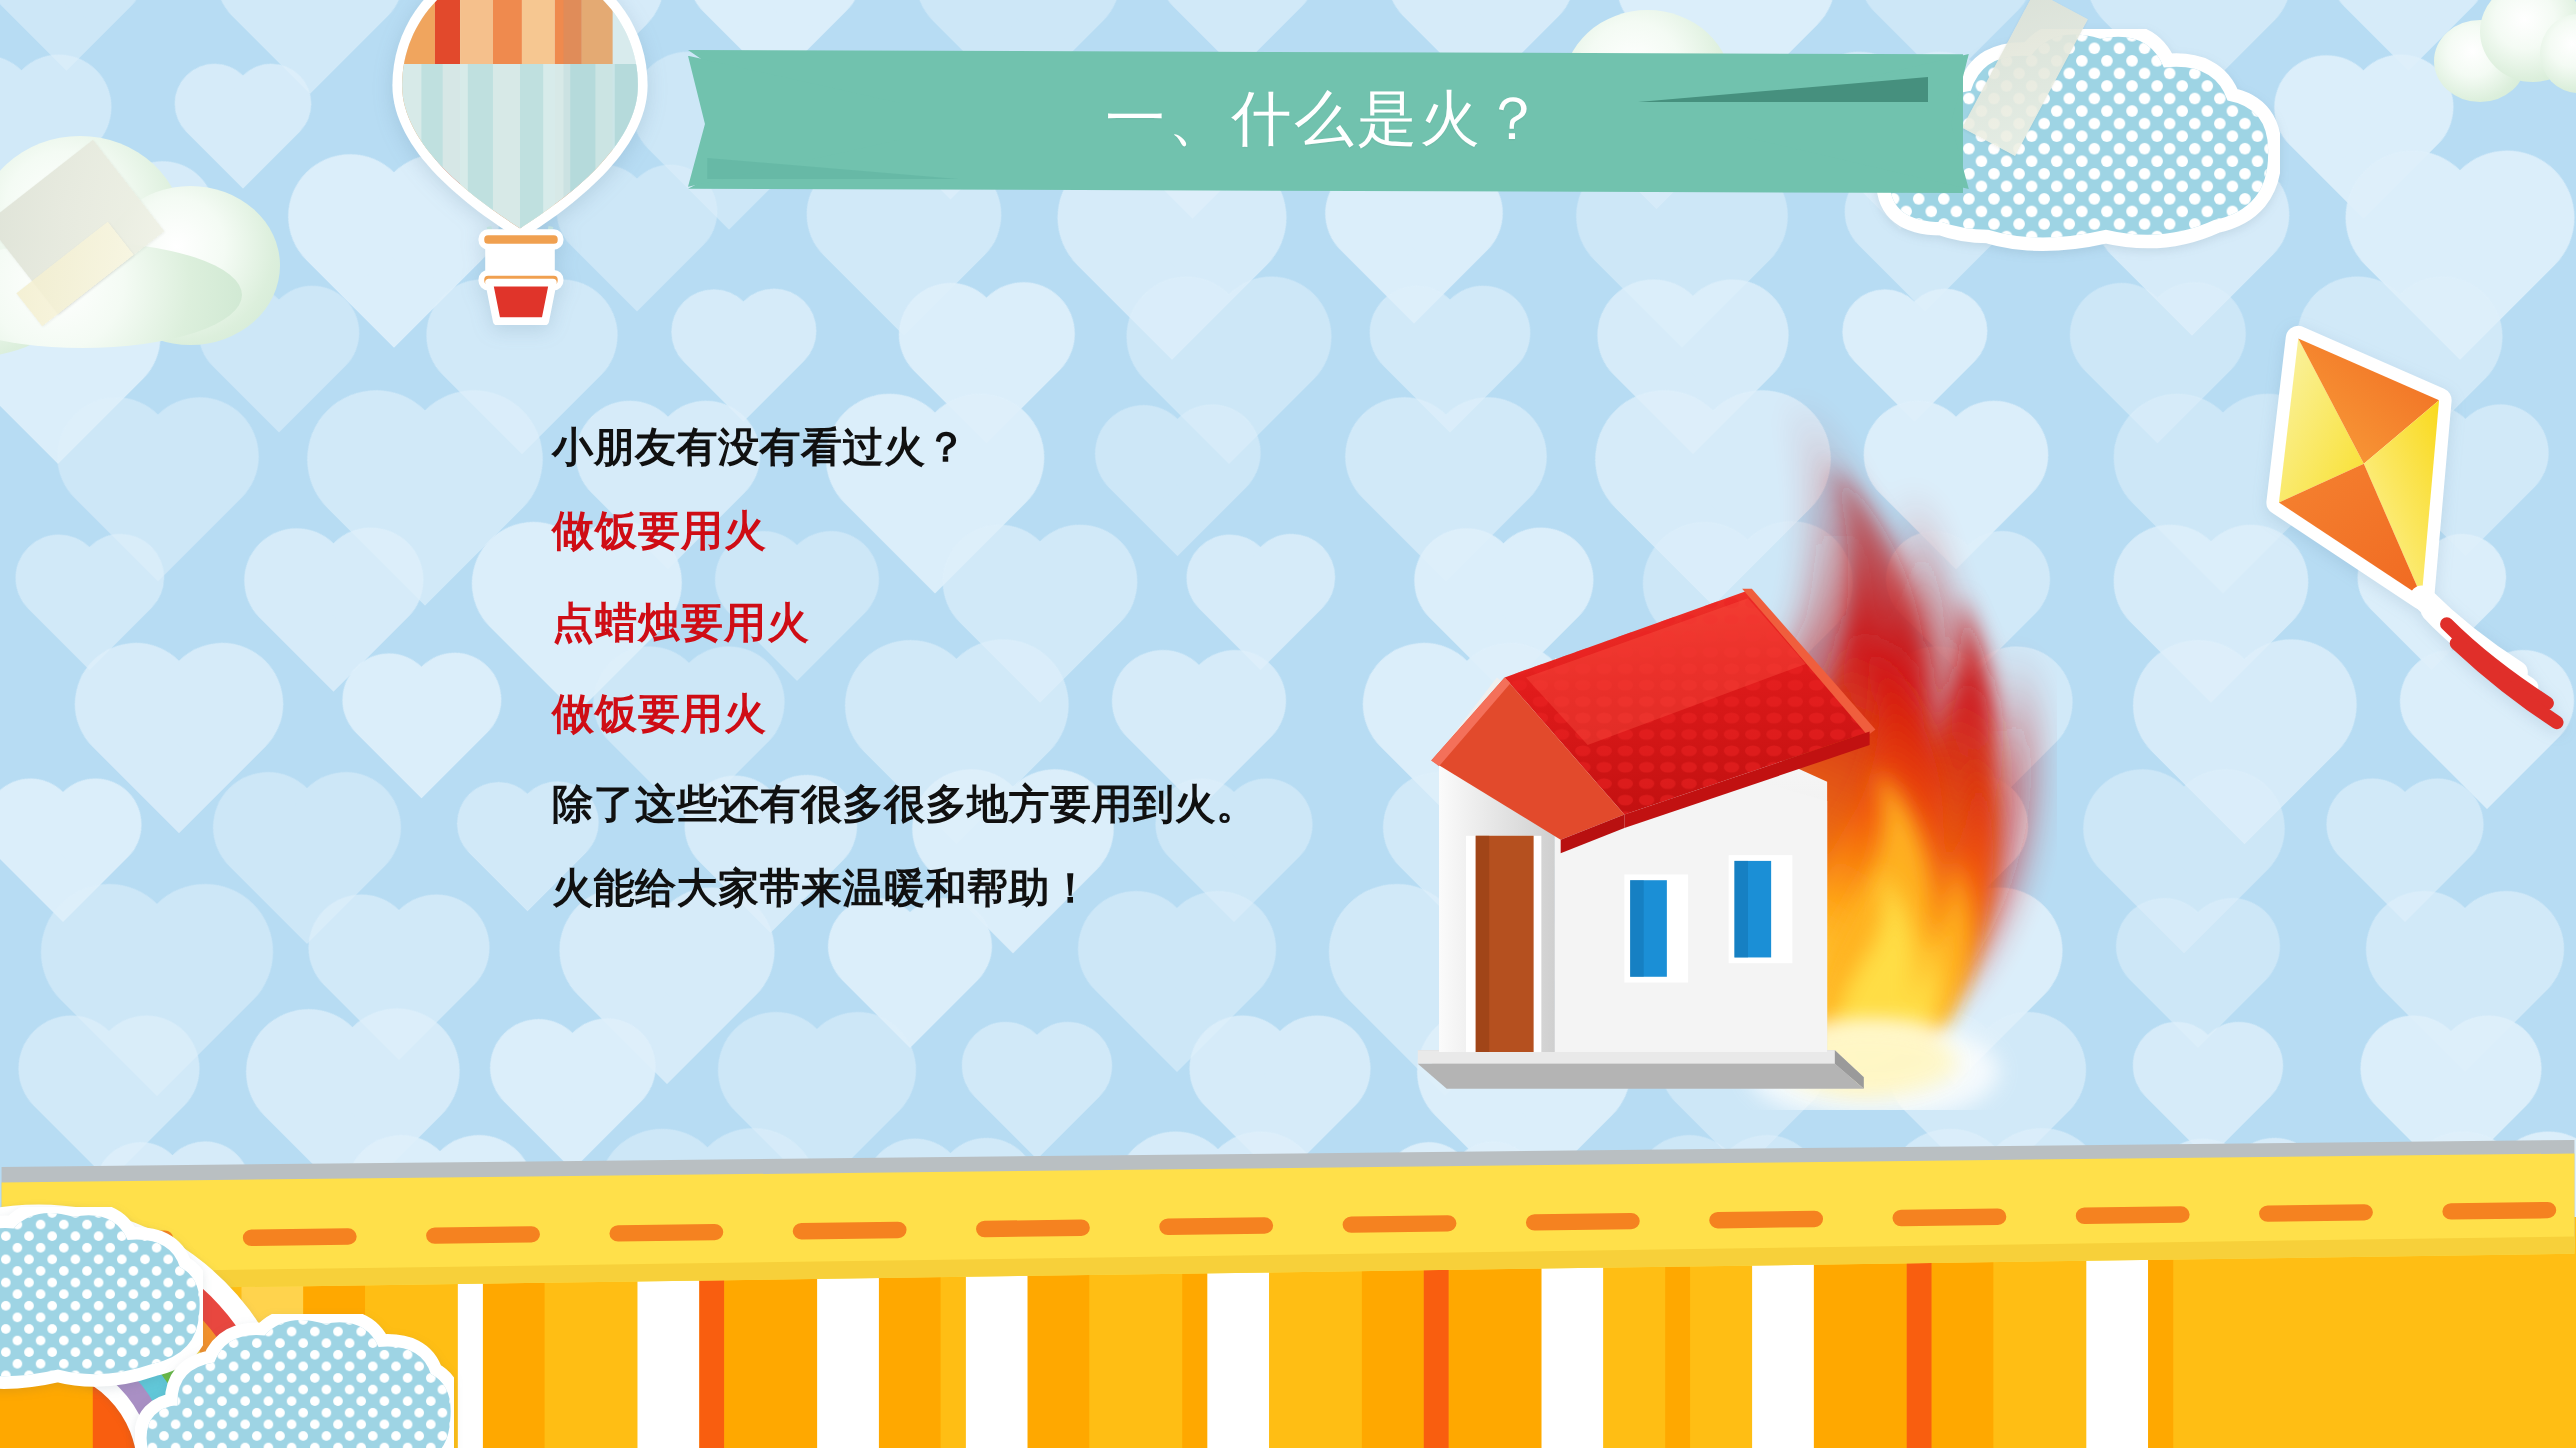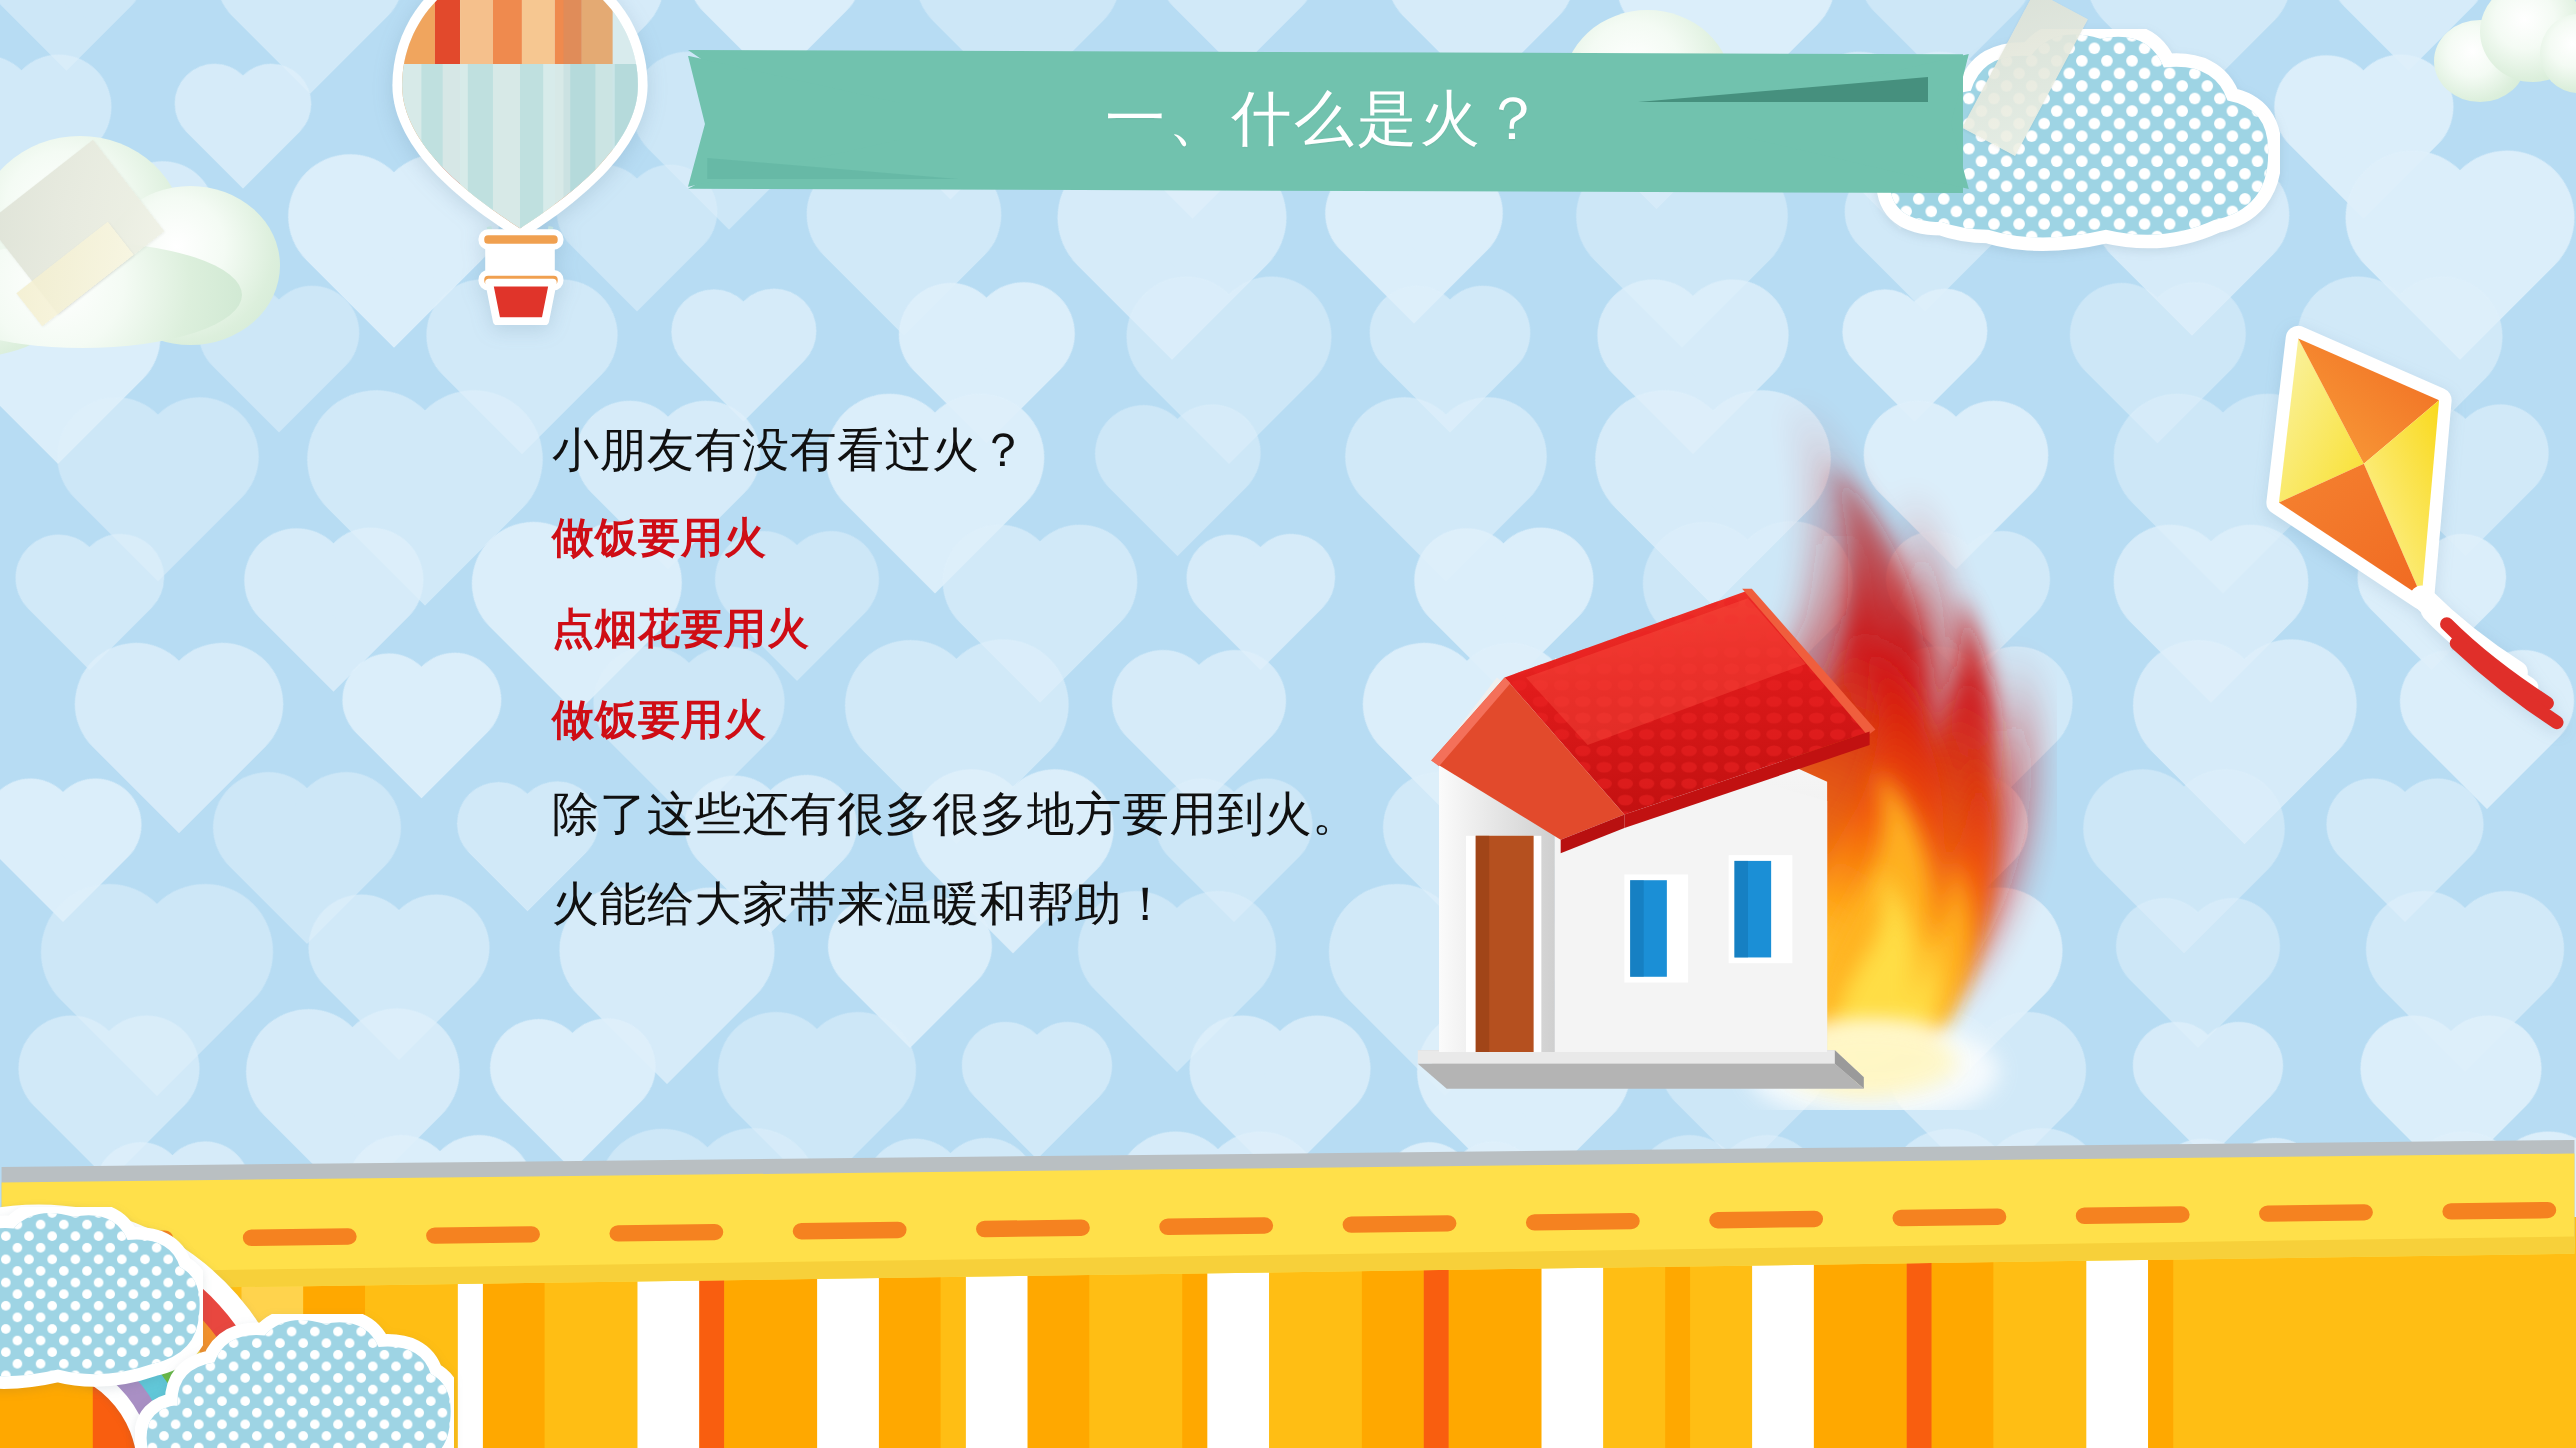--- a/index.html
+++ b/index.html
@@ -63,21 +63,21 @@
   }
   #banner-title{
     position:absolute;inset:0;display:flex;align-items:center;justify-content:center;
     color:#ffffff;font-size:60px;letter-spacing:2.9px;font-weight:400;
     text-shadow:0 1px 1.9px rgba(0,0,0,.05);
     padding-bottom:3.9px;
   }
 
   
   #body-text{position:absolute;left:552px;top:425px;width:918px;}
-  #body-text p{margin:0 0 39px 0;font-size:47px;line-height:1.08;color:#101010;font-weight:400;letter-spacing:0.5px;}
+  #body-text p{margin:0 0 39px 0;font-size:41px;line-height:1.08;color:#101010;font-weight:700;letter-spacing:0.5px;}
   #body-text p.accent{color:#cf0d15;font-weight:bold;font-size:42px;margin-bottom:46px;letter-spacing:1px;}
 
   
   #balloon{position:absolute;left:375px;top:-50px;width:290px;height:377px;
            filter:drop-shadow(0 5.8px 9.7px rgba(70,110,140,.18));}
 
   
   #kite{position:absolute;left:2250px;top:309px;width:328px;height:464px;
         filter:drop-shadow(0 4.8px 7.7px rgba(70,110,140,.15));}
 
@@ -337,21 +337,21 @@
         <path d="M180,300 C206,328 240,354 280,380" stroke="#ffffff" stroke-width="22" fill="none" stroke-linecap="round"></path>
         <path d="M196,314 C226,344 260,370 300,396" stroke="#e02f2a" stroke-width="14" fill="none" stroke-linecap="round"></path>
         <path d="M206,334 C236,362 270,390 310,416" stroke="#e02f2a" stroke-width="14" fill="none" stroke-linecap="round"></path>
       </g>
     </svg>
   </div>
 
   <div id="body-text">
     <p>小朋友有没有看过火？</p>
     <p class="accent">做饭要用火</p>
-    <p class="accent">点烟花要用火</p>
+    <p class="accent">点蜡烛要用火</p>
     <p class="accent">做饭要用火</p>
     <p>除了这些还有很多很多地方要用到火。</p>
     <p>火能给大家带来温暖和帮助！</p>
   </div>
 
   <div id="house-fire">
     <svg viewBox="0 0 700 840" width="676" height="811">
       <defs>
         <linearGradient id="fl1" x1="0" y1="1" x2="0.3" y2="0">
           <stop offset="0" stop-color="#ffffff" stop-opacity="0.95"></stop>

